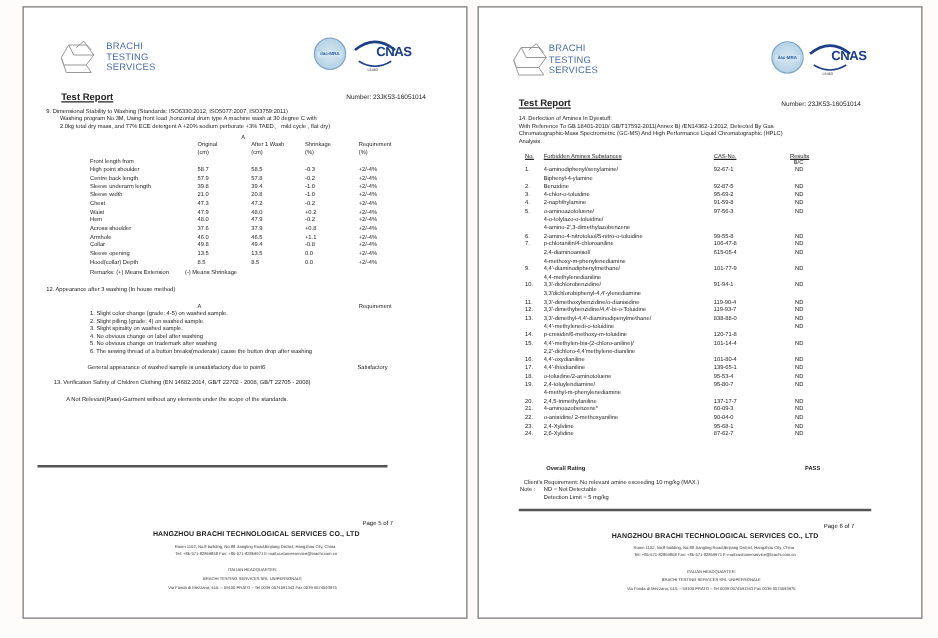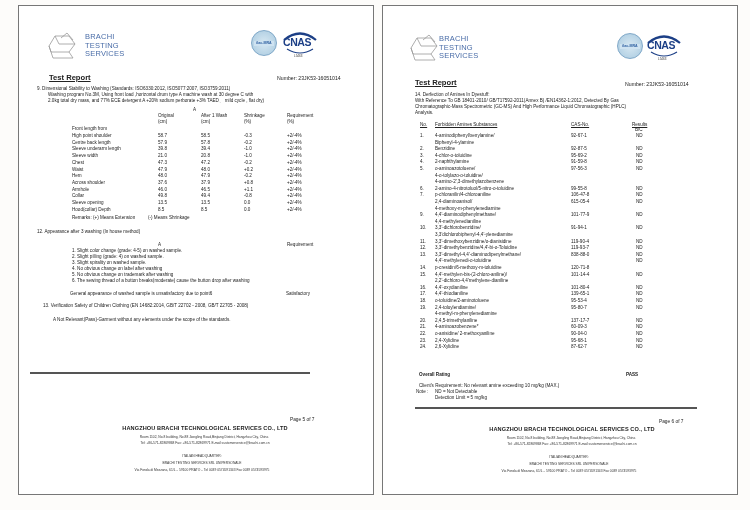--- a/index.html
+++ b/index.html
@@ -18,21 +18,21 @@
   .sep { position: absolute; height: 1.5px; background: #555; }
   .foot { position: absolute; width: 100%; text-align: center; white-space: nowrap; }
   .foot-co { font-size: 5.6px; font-weight: bold; letter-spacing: 0.1px; }
   .foot-s { font-size: 3.3px; color: #333; }
   .pageno { position: absolute; font-size: 4.8px; }
   .cnas { position: absolute; width: 38px; height: 24px; }
   .ilac { position: absolute; width: 26px; height: 26px; border-radius: 50%; background: radial-gradient(circle, #d7e8f2 0%, #a8c9df 100%); border: 1px solid #7fa8c8; }
   .ilac::after { content: ""; position: absolute; left: 2px; right: 2px; top: 10px; height: 5px; background: #cfe3f1; }
   .ilac-t { position: absolute; left: 0; top: 10px; width: 100%; text-align: center; font-size: 3.6px; font-weight: bold; color: #2d5fa0; z-index: 1; }
   .underl { text-decoration: underline; }
-  .bold { font-weight: bold; }
+  .bold { font-weight: bold; margin-left: 18px; }
 </style>
 </head>
 <body>
 
 <div class="page" id="page-left">
 
   <svg class="abs" style="left:28px;top:24px" width="32" height="30" viewBox="0 0 32 30">
     <path d="M2 16 L8 6 L22 6 L28 14 L22 22 L4 22 Z M8 6 L12 14 L28 14 M2 16 L6 28 L26 28 L22 22" fill="none" stroke="#999" stroke-width="0.8"></path>
     <path d="M14 8 L20 3 L26 10" fill="none" stroke="#999" stroke-width="0.8"></path>
   </svg>

